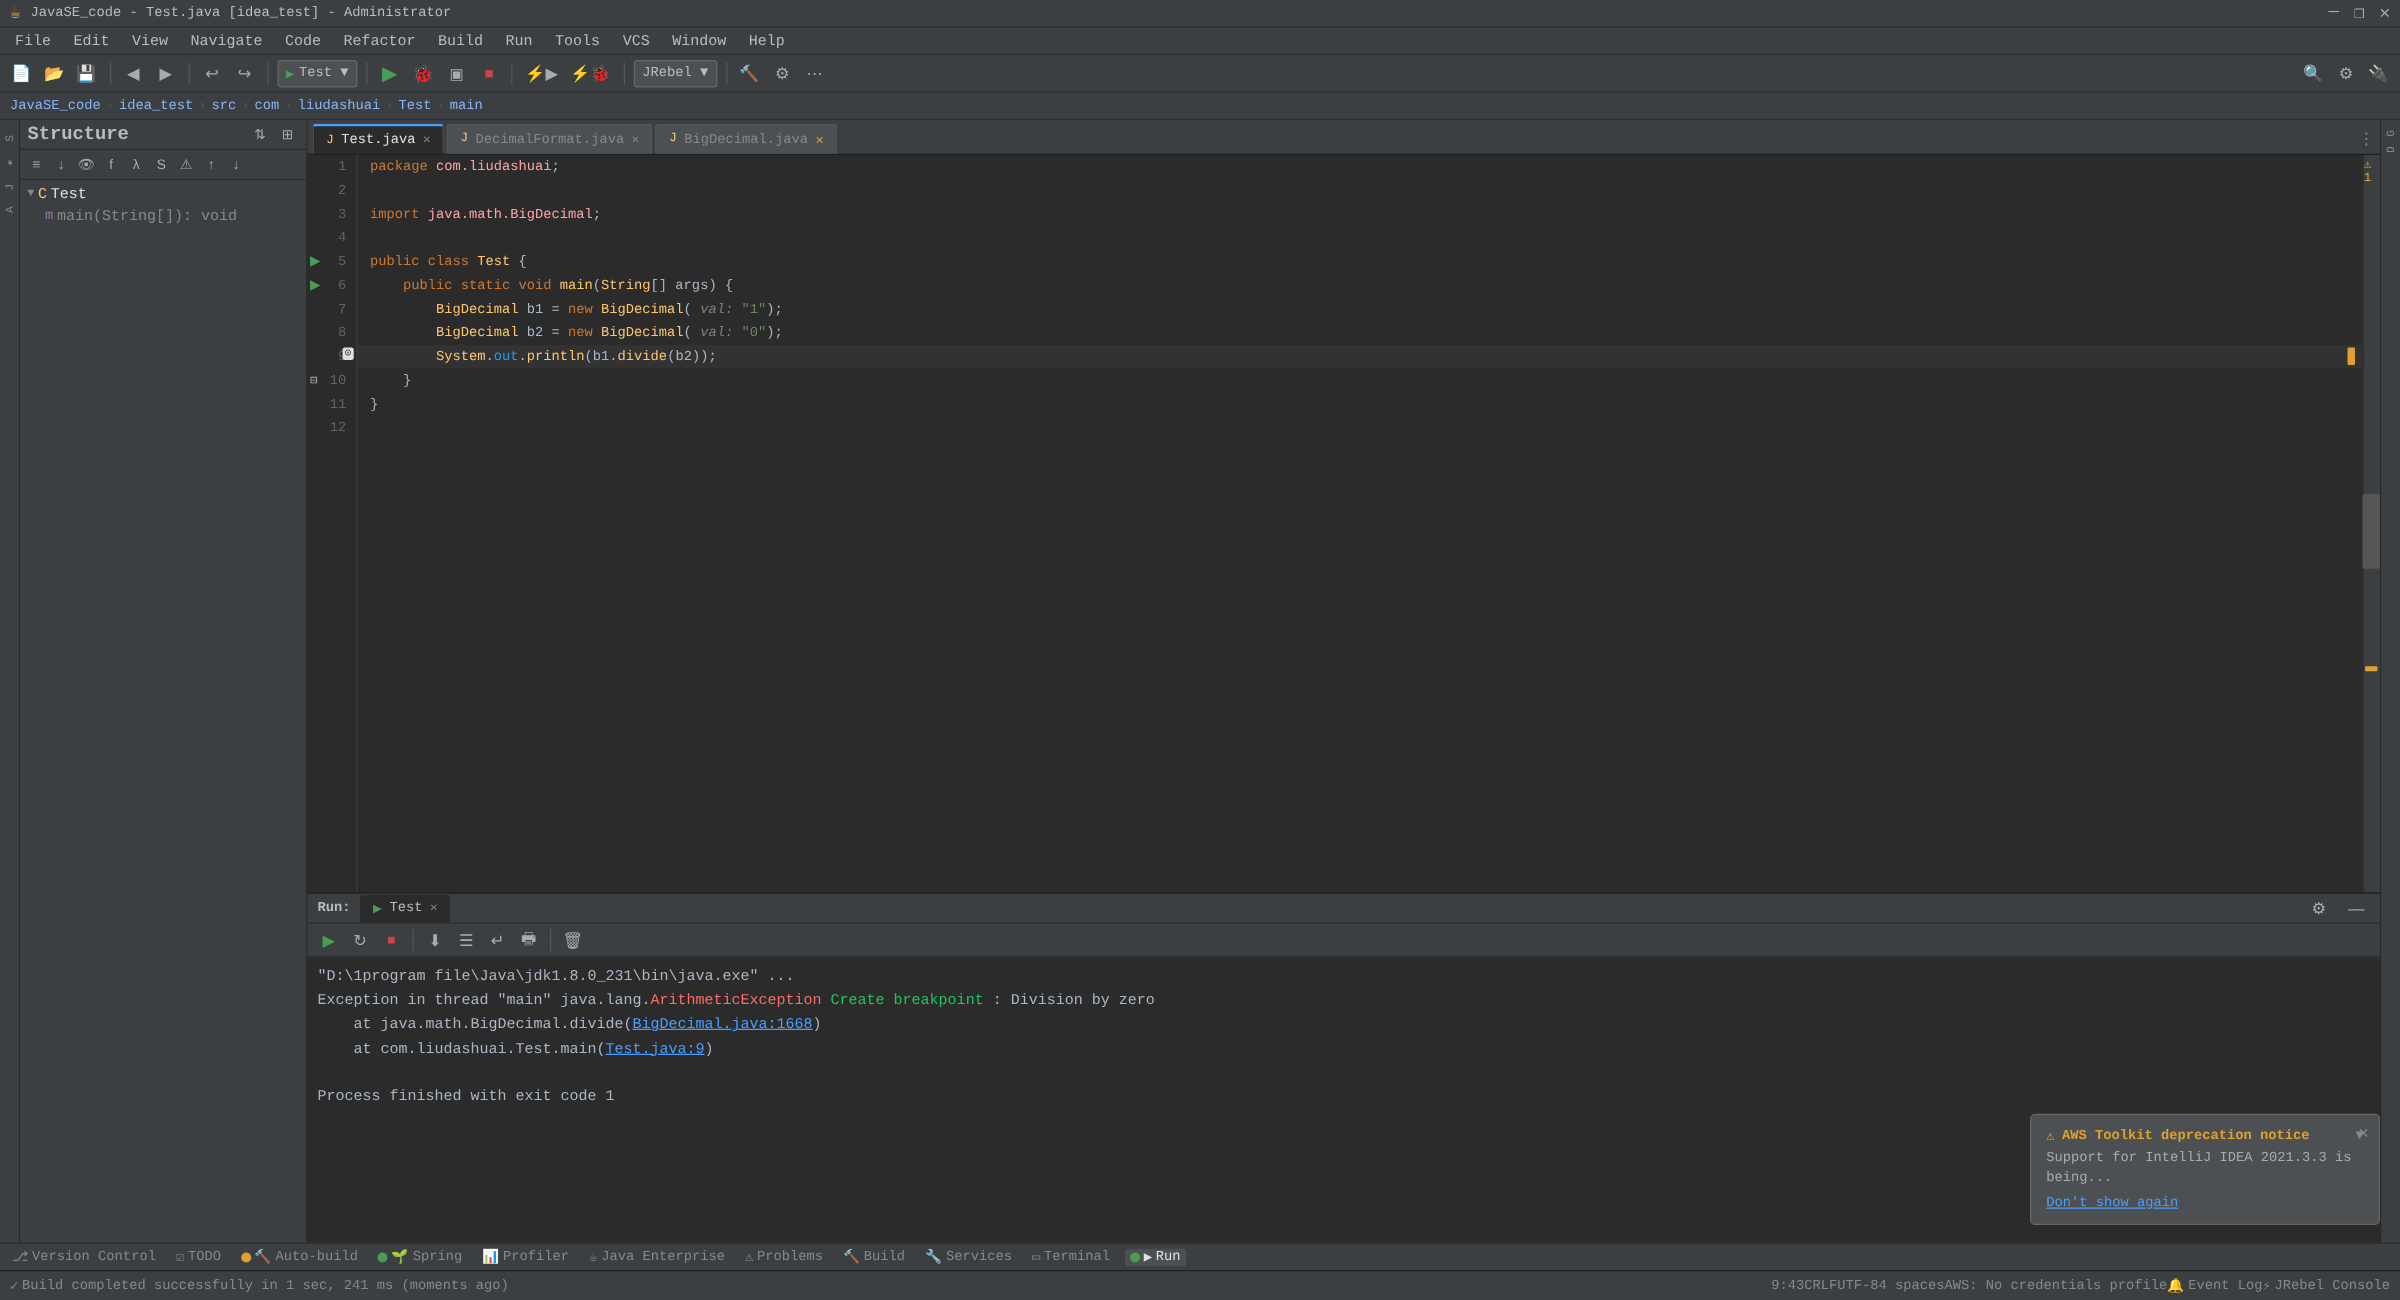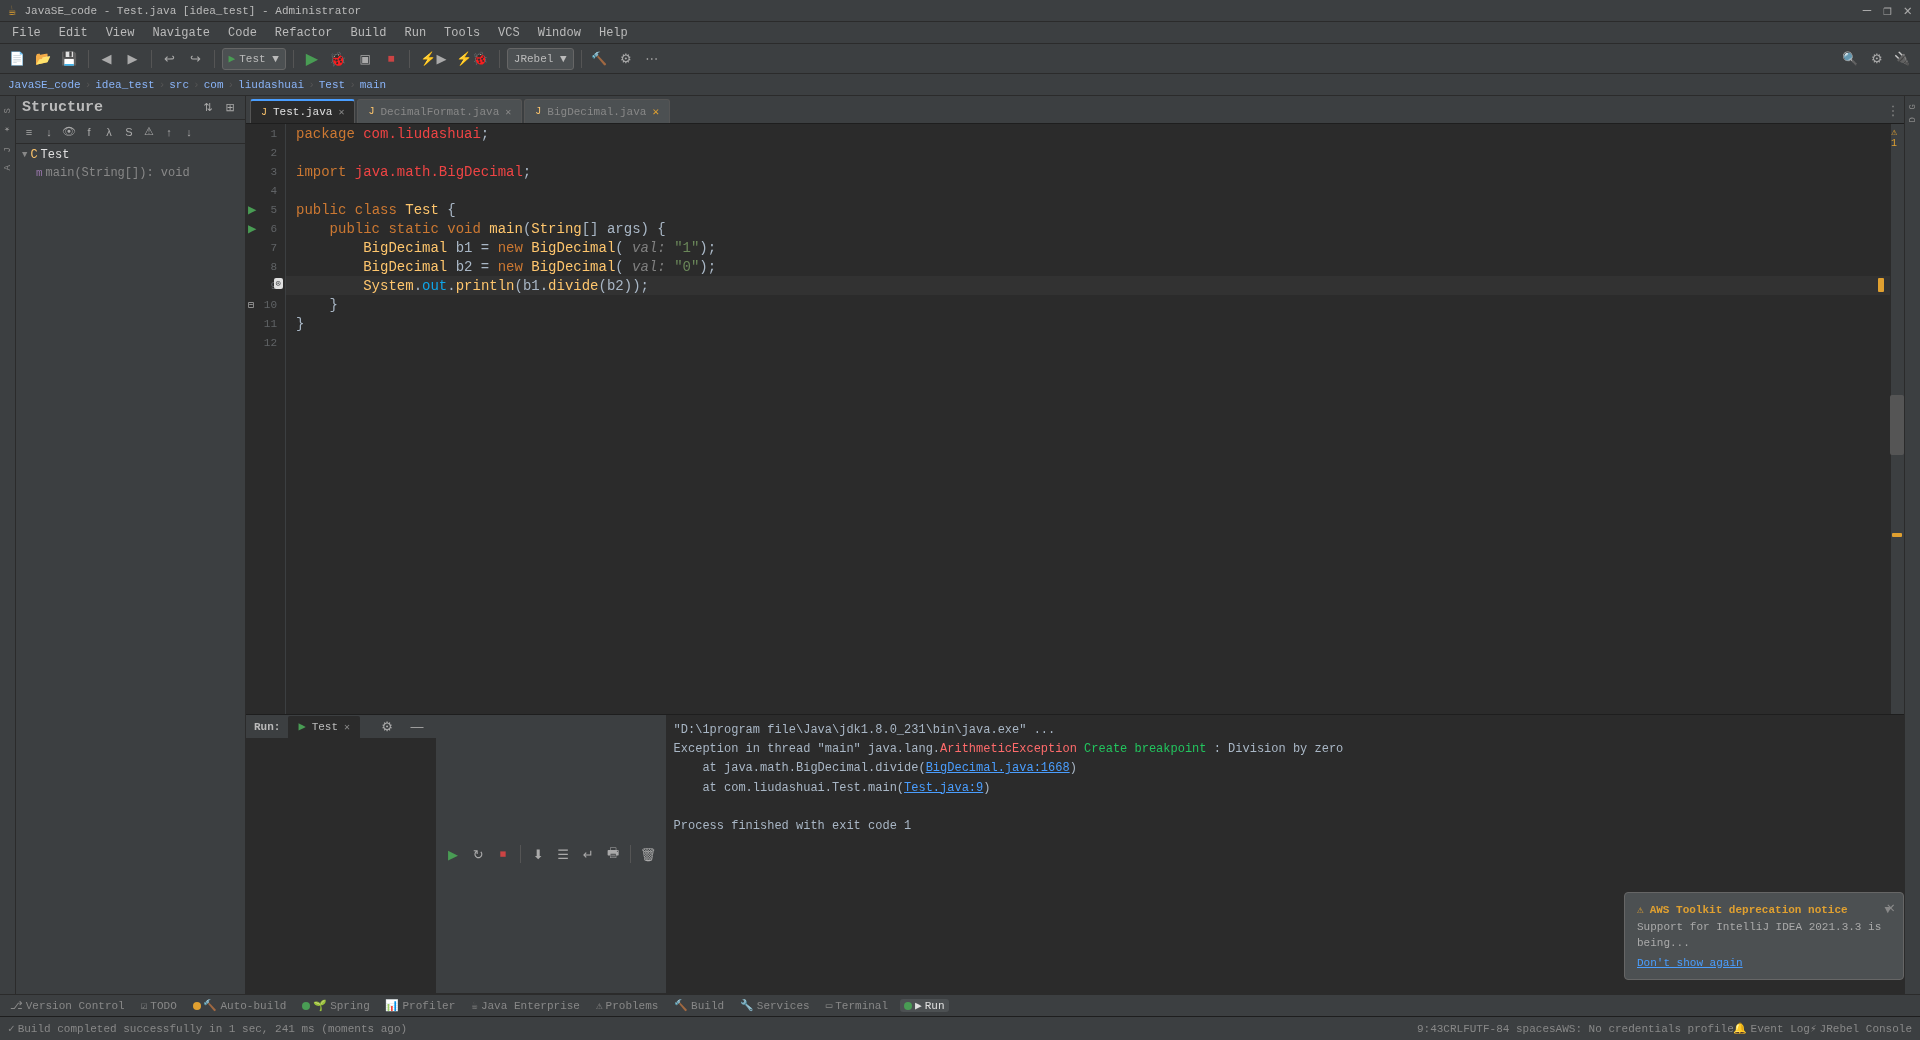--- a/index.html
+++ b/index.html
@@ -46,34 +46,34 @@
     .tab { display: flex; align-items: center; padding: 0 10px; height: 24px; background: #4c5052; border: 1px solid #555; border-bottom: none; border-radius: 3px 3px 0 0; margin-right: 2px; font-size: 11px; color: #888; cursor: pointer; gap: 6px; }
     .tab.active { background: #2b2b2b; color: #e0e0e0; border-top: 2px solid #4a9eff; }
     .tab .close { color: #888; font-size: 10px; }
     .tab .modified { color: #e0a030; }
 
     
     #editor-content { flex: 1; display: flex; overflow: hidden; }
     #gutter { width: 40px; background: #2b2b2b; border-right: 1px solid #3c3f41; padding-top: 0; display: flex; flex-direction: column; }
     .line-number { height: 19px; display: flex; align-items: center; justify-content: flex-end; padding-right: 8px; color: #606366; font-size: 11px; position: relative; }
     #code-area { flex: 1; overflow: auto; padding-top: 0; }
-    .code-line { height: 19px; display: flex; align-items: center; padding: 0 10px; white-space: pre; font-size: 14px; position: relative; }
+    .code-line { height: 19px; display: flex; align-items: center; padding: 0 10px; white-space: pre; font-size: 11px; position: relative; }
     .code-line.active-line { background: #323232; }
     .kw { color: #cc7832; }
     .cls { color: #ffc66d; }
     .str { color: #6a8759; }
     .fn { color: #ffc66d; }
     .param-hint { color: #808080; font-style: italic; }
-    .pkg { color: #ef4444; }
+    .pkg { color: #fca5a5; }
     .punct { color: #a9b7c6; }
     .field { color: #0ea5e9; }
     .var-name { color: #a9b7c6; }
 
     
-    #run-panel { height: 280px; background: #2b2b2b; border-top: 1px solid #1e1e1e; display: flex; flex-direction: row; }
+    #run-panel { height: 280px; background: #2b2b2b; border-top: 1px solid #1e1e1e; display: flex; flex-direction: column; }
     #run-header { height: 24px; background: #3c3f41; display: flex; align-items: center; padding: 0 8px; gap: 8px; border-bottom: 1px solid #2b2b2b; }
     #run-header .run-title { font-size: 11px; color: #bbb; font-weight: bold; }
     #run-tab { display: flex; align-items: center; height: 22px; padding: 0 10px; background: #2b2b2b; border-radius: 2px 2px 0 0; font-size: 11px; color: #bbb; gap: 6px; }
     #run-toolbar { display: flex; align-items: center; padding: 2px 6px; gap: 3px; background: #3c3f41; border-bottom: 1px solid #2b2b2b; }
     #run-content { flex: 1; padding: 6px 8px; overflow: auto; font-size: 12px; line-height: 1.6; }
     .console-path { color: #a9b7c6; }
     .console-error-type { color: #ff6b6b; }
     .console-link { color: #4a9eff; text-decoration: underline; cursor: pointer; }
 
     

